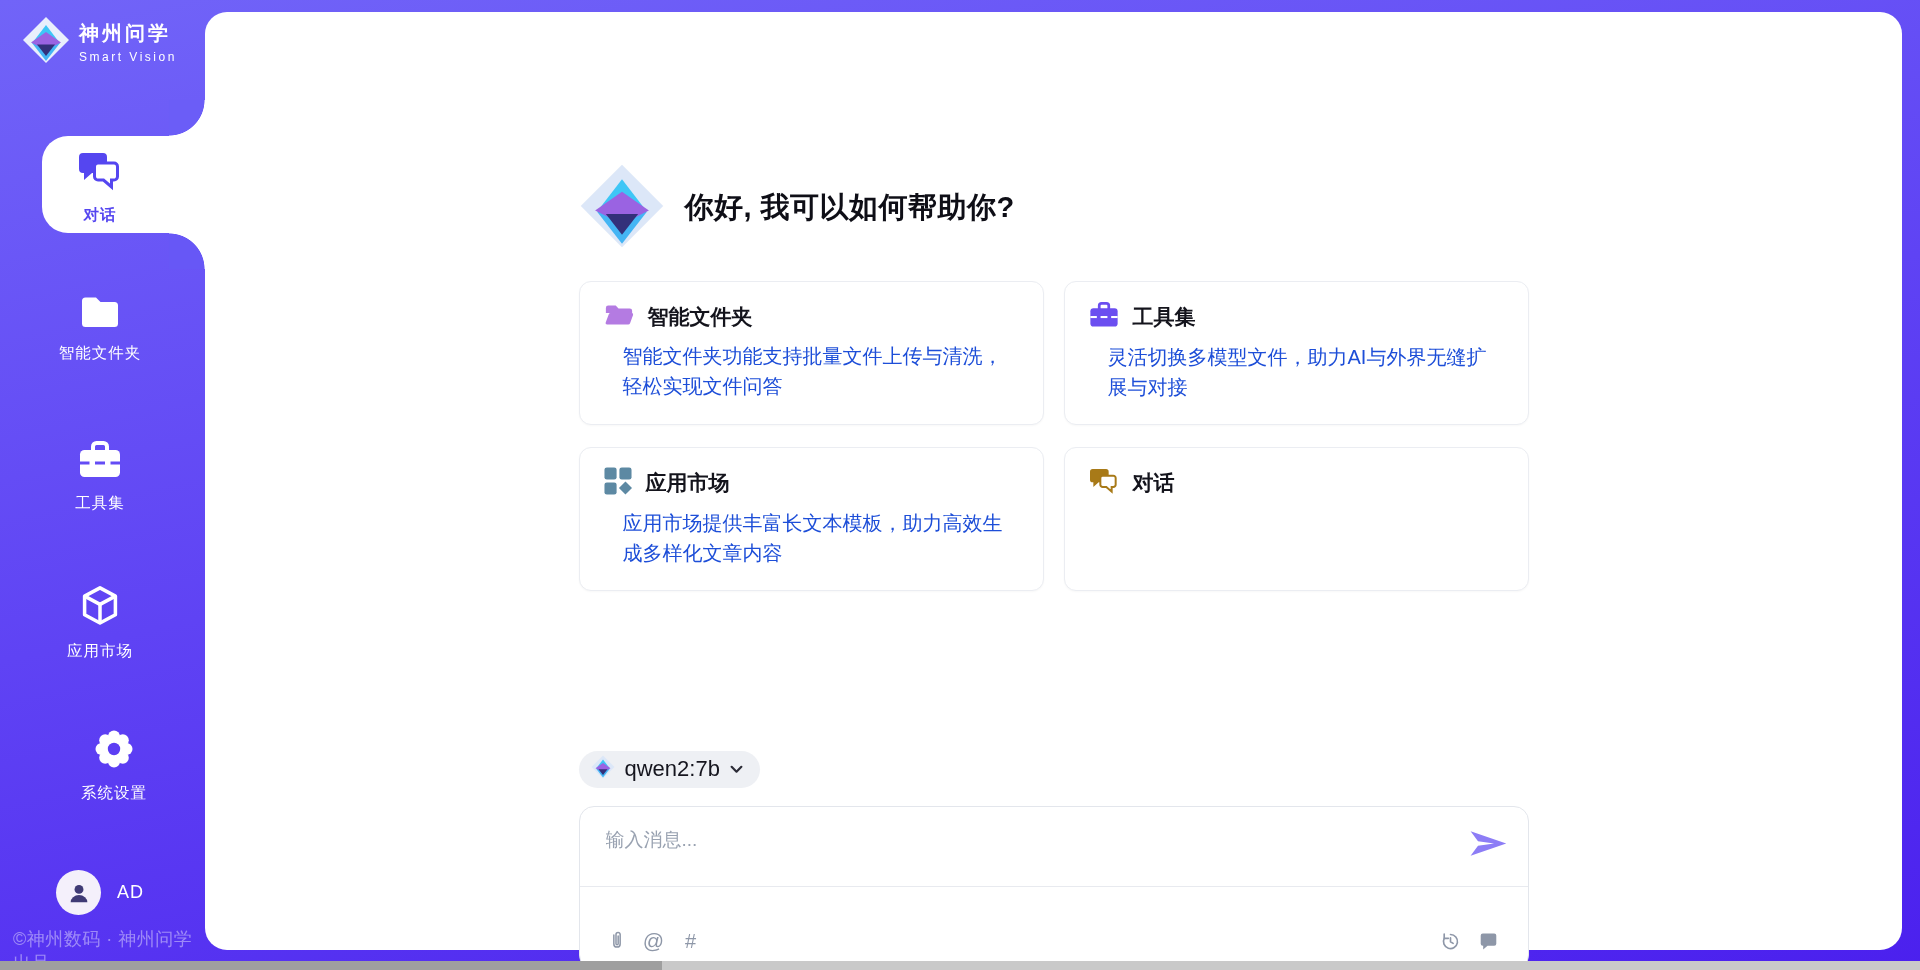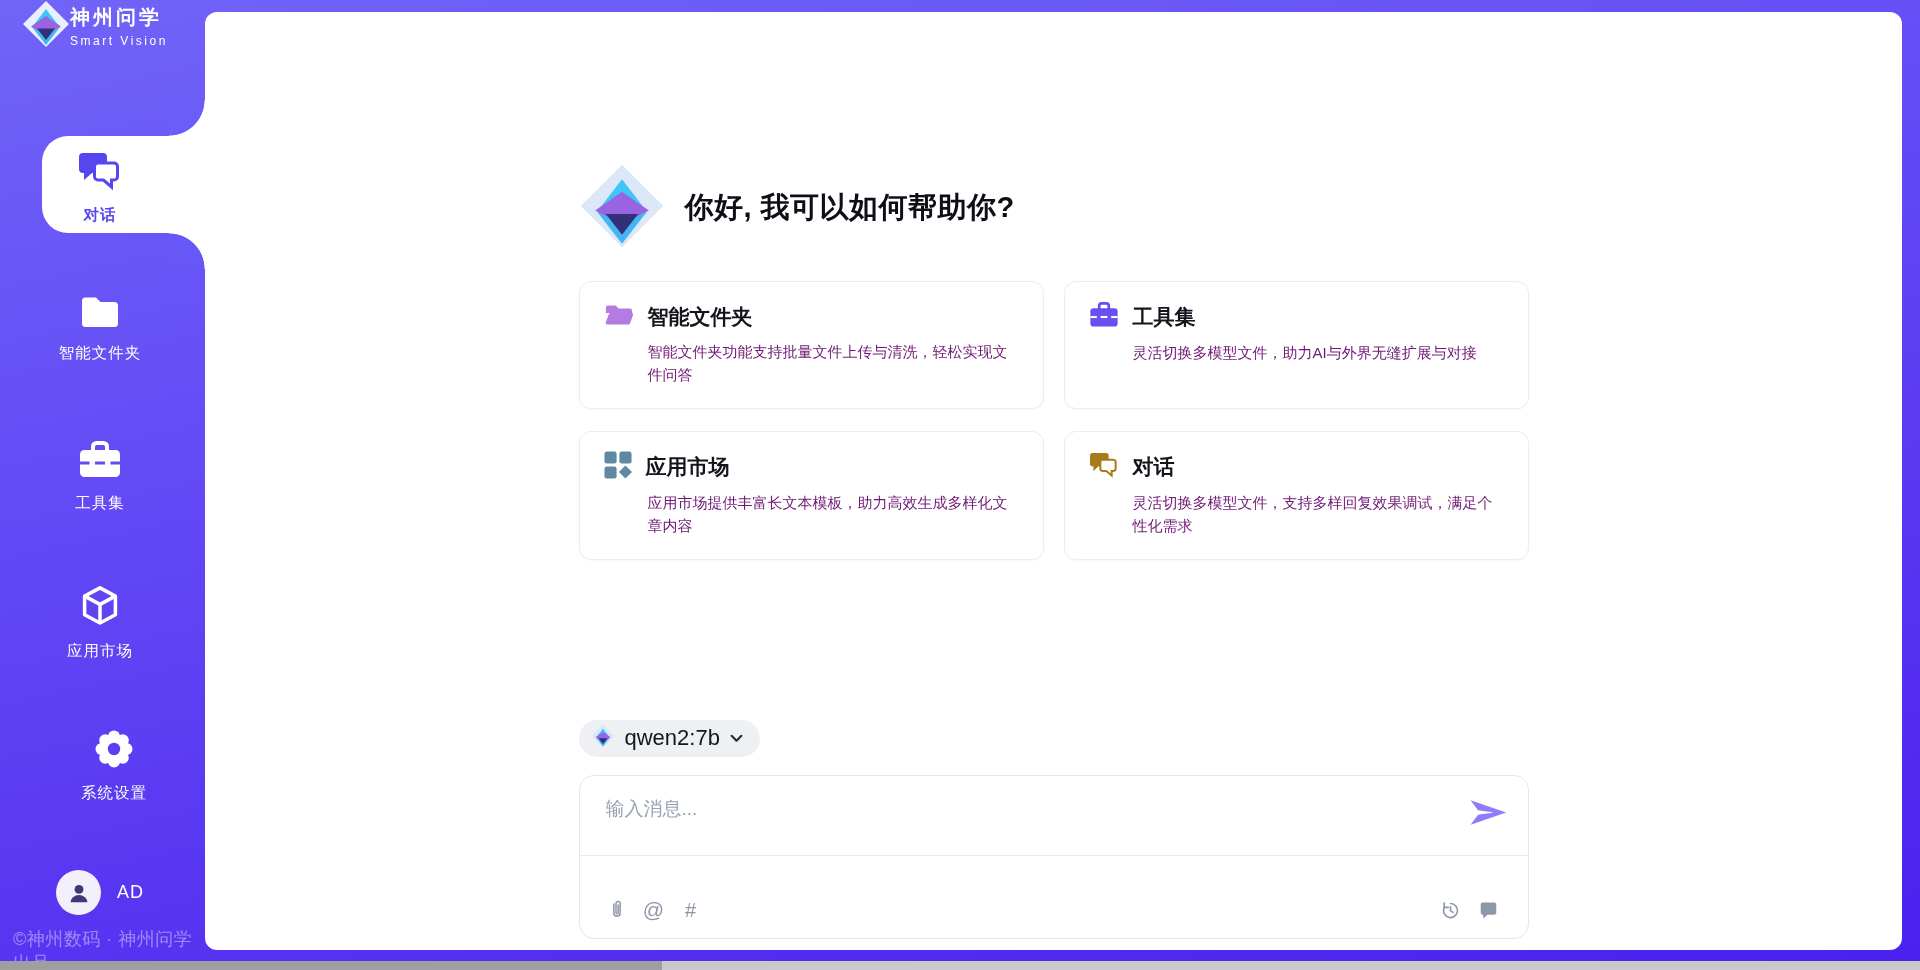--- a/index.html
+++ b/index.html
@@ -6,26 +6,26 @@
   html,body { width:1920px; height:970px; overflow:hidden; }
   body {
     font-family: "Liberation Sans", "DejaVu Sans", sans-serif;
     background: linear-gradient(168deg, #7164f8 0%, #5f43f4 48%, #4b20ee 100%);
   }
   .app { position:relative; width:1920px; height:970px; }
 
   
   .main-panel {
     position:absolute; left:205px; top:12px; right:18px; bottom:20px;
-    background:#ffffff; border-radius:12px; z-index:1;
+    background:#ffffff; border-radius:22px; z-index:1;
   }
 
   
   .sidebar { position:absolute; left:0; top:0; width:205px; height:100%; z-index:2; }
-  .logo { position:absolute; left:22px; top:0; display:flex; align-items:center; }
+  .logo { position:absolute; left:22px; top:16px; display:flex; align-items:center; gap:9px; }
   .logo-text { color:#fff; }
   .logo-cn { font-size:20px; font-weight:700; letter-spacing:3px; }
   .logo-en { font-size:12px; letter-spacing:2.5px; margin-top:3px; }
 
   .nav-blob {
     position:absolute; left:42px; top:136px; width:163px; height:97px;
     background:#fff; border-radius:26px 0 0 26px; z-index:2;
   }
   .fillet { position:absolute; width:36px; height:36px; z-index:2; }
   .fillet-top  { left:169px; top:100px;
@@ -53,21 +53,21 @@
   .greeting-title { font-size:29px; font-weight:700; color:#0e0e16; letter-spacing:.5px; }
 
   .cards { margin-top:28px; display:grid; grid-template-columns:1fr 1fr; gap:22px 20px; }
   .card {
     background:#fff; border:1px solid #ebedf2; border-radius:12px;
     padding:19px 24px 21px 24px; cursor:pointer; min-height:128px;
     box-shadow:0 1px 2px rgba(16,24,40,.03);
   }
   .card-head { display:flex; align-items:center; gap:14px; }
   .card-title { font-size:21px; font-weight:700; color:#14141c; }
-  .card-desc { margin-top:9px; margin-left:44px; font-size:15px; line-height:1.52; color:#701a75; }
+  .card-desc { margin-top:9px; margin-left:19px; font-size:20px; line-height:1.52; color:#1d4ed8; }
 
   .model-pill {
     margin-top:160px; display:inline-flex; align-items:center; gap:10px;
     height:37px; padding:0 17px 0 12px; background:#eef0f4; border-radius:19px; cursor:pointer;
   }
   .model-label { font-size:22px; color:#15151e; }
 
   .composer {
     margin-top:18px; position:relative; height:164px;
     border:1.5px solid #e3e6ec; border-radius:15px; background:#fff;
@@ -274,21 +274,20 @@
         <div class="card">
           <div class="card-head">
             <span>
               <svg width="30" height="28" viewBox="0 0 44 42">
                 <path d="M5 3 h20 a4 4 0 0 1 4 4 v12 a4 4 0 0 1 -4 4 h-11 l-8 7 v-7 h-1 a4 4 0 0 1 -4 -4 V7 a4 4 0 0 1 4 -4 z" fill="#a87a18"></path>
                 <path d="M20 13 h16 a3.5 3.5 0 0 1 3.5 3.5 v10 a3.5 3.5 0 0 1 -3.5 3.5 h-2.5 v7 l-8 -7 h-5.5 a3.5 3.5 0 0 1 -3.5 -3.5 v-10 a3.5 3.5 0 0 1 3.5 -3.5 z" fill="#ffffff" stroke="#a87a18" stroke-width="3"></path>
               </svg>
             </span>
             <span class="card-title">对话</span>
           </div>
-          <div class="card-desc">灵活切换多模型文件，支持多样回复效果调试，满足个性化需求</div>
         </div>
 
       </div>
 
       <div>
         <div class="model-pill">
           <span>
             <svg width="24" height="24" viewBox="0 0 48 48">
               <polygon points="24,1 47,24 24,47 1,24" fill="#dce7f8"></polygon>
               <polygon points="24,45 10,27 38,27" fill="#44b5f4"></polygon>

